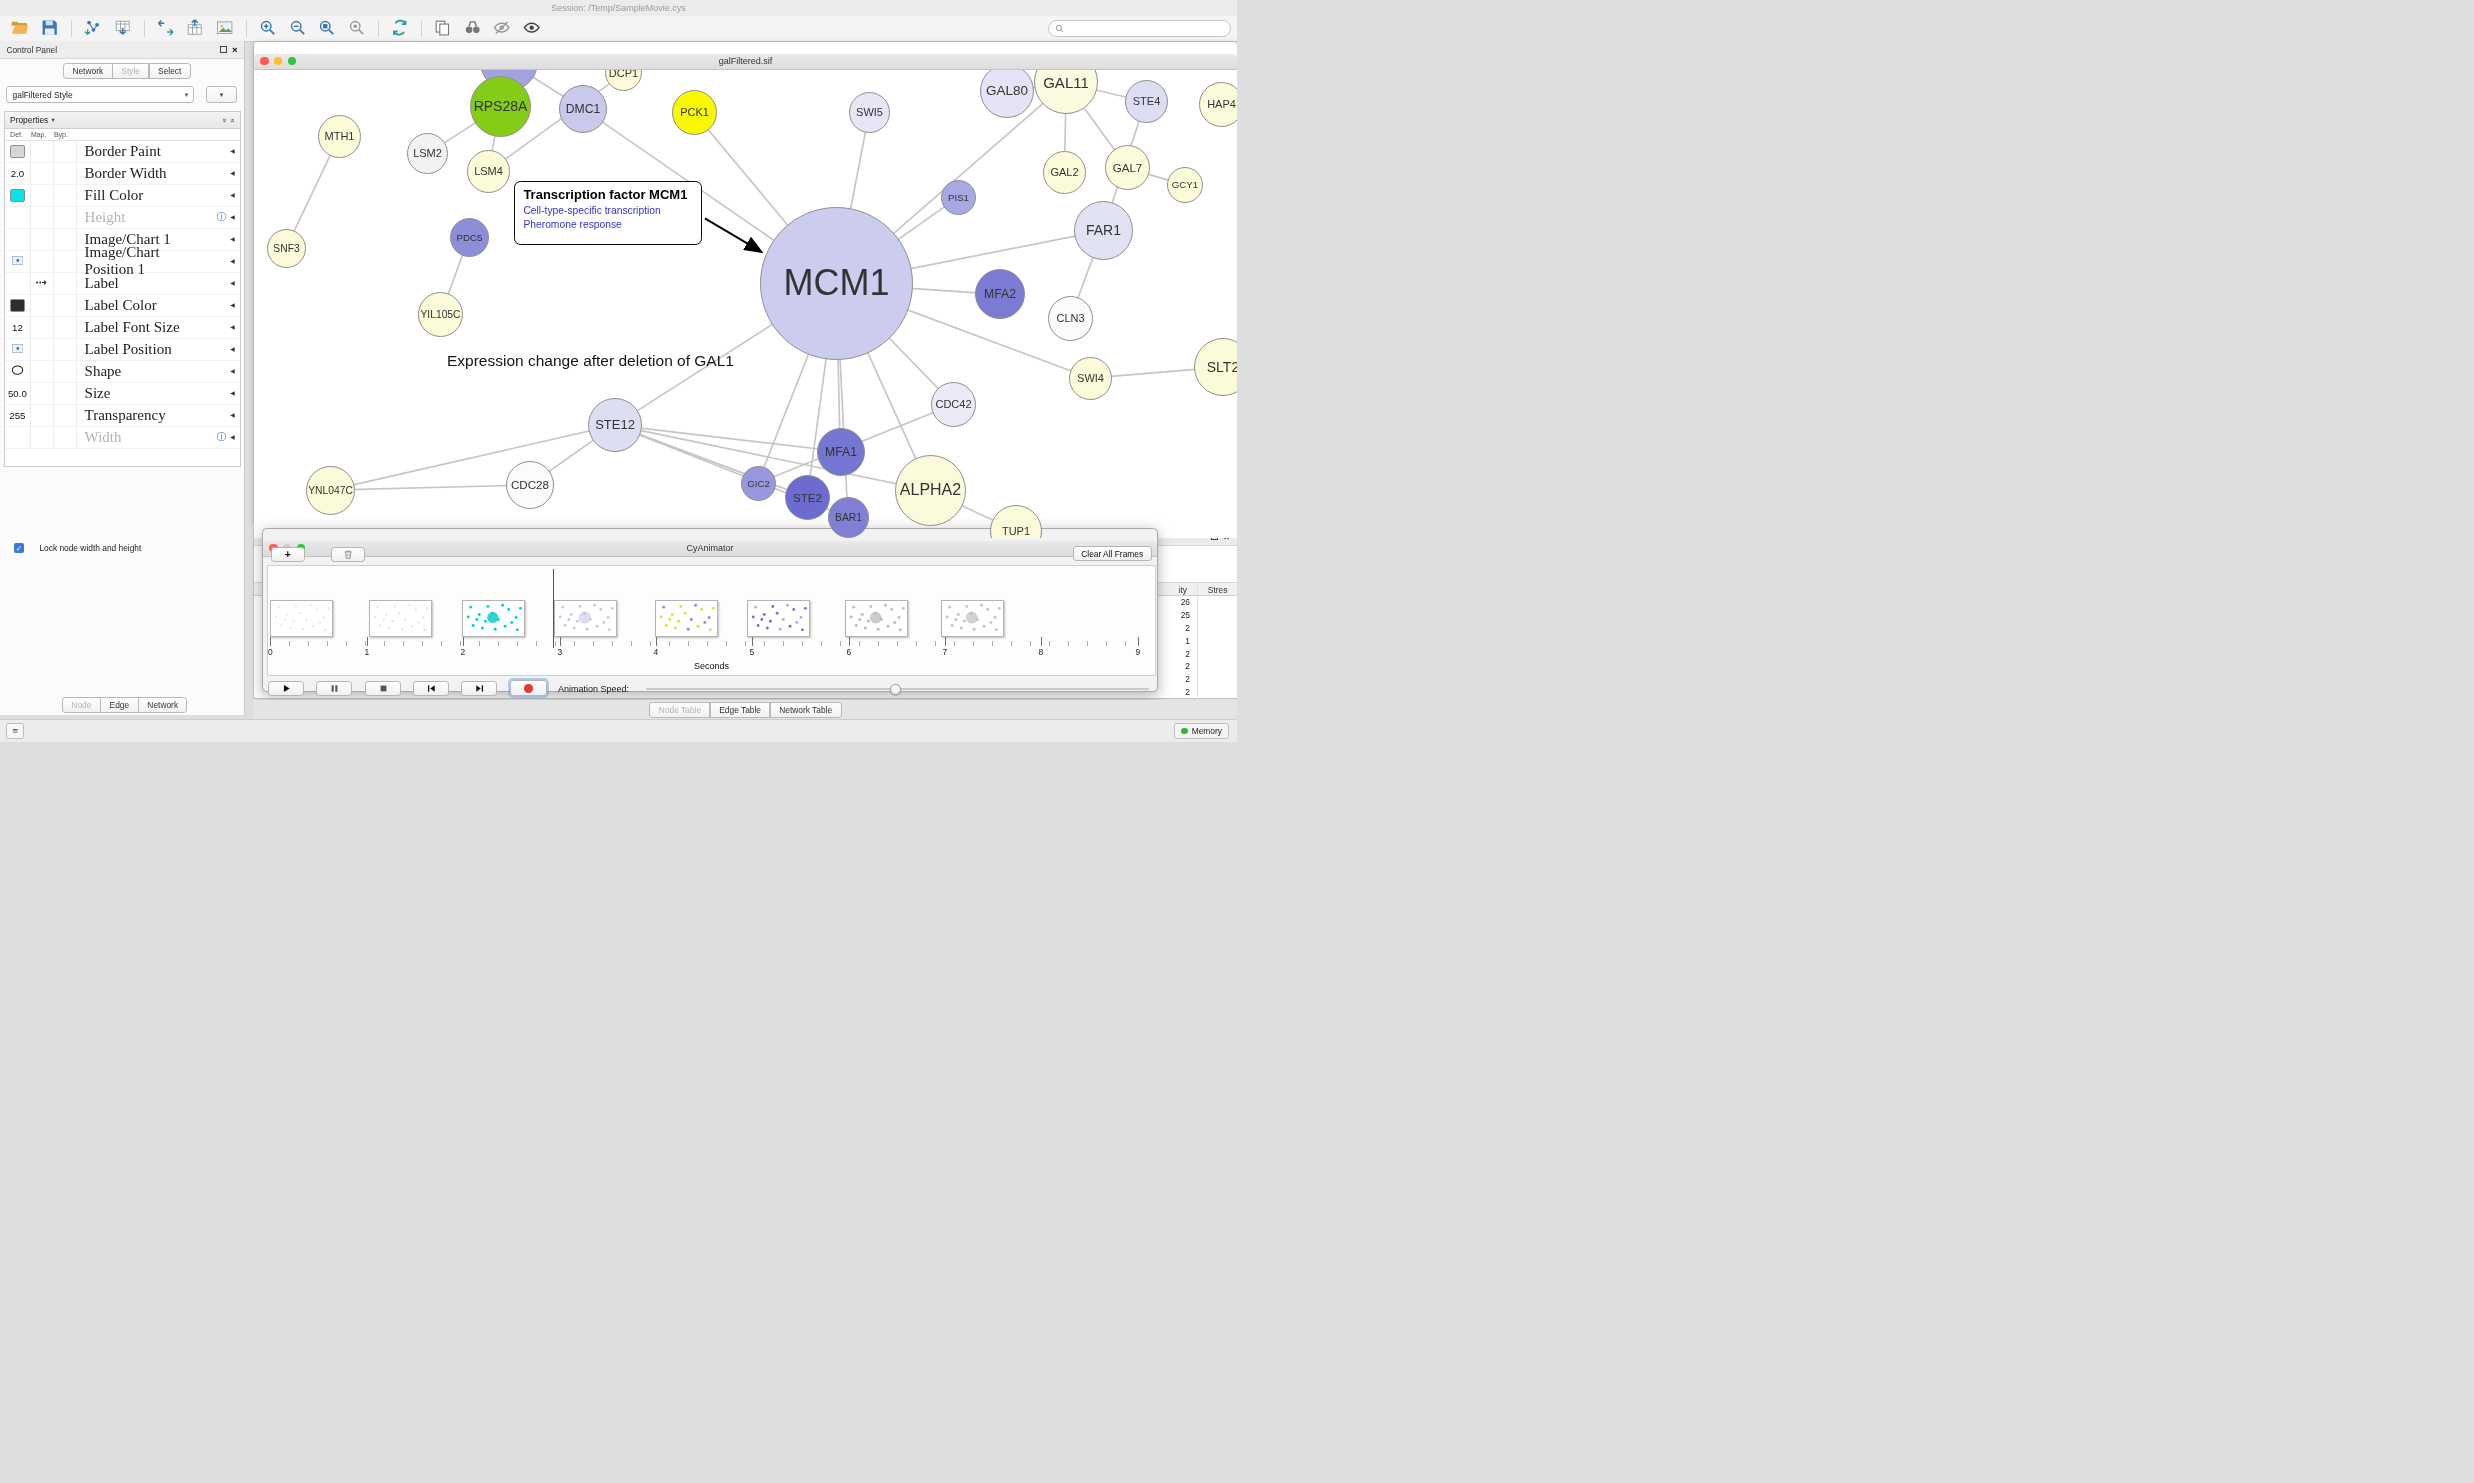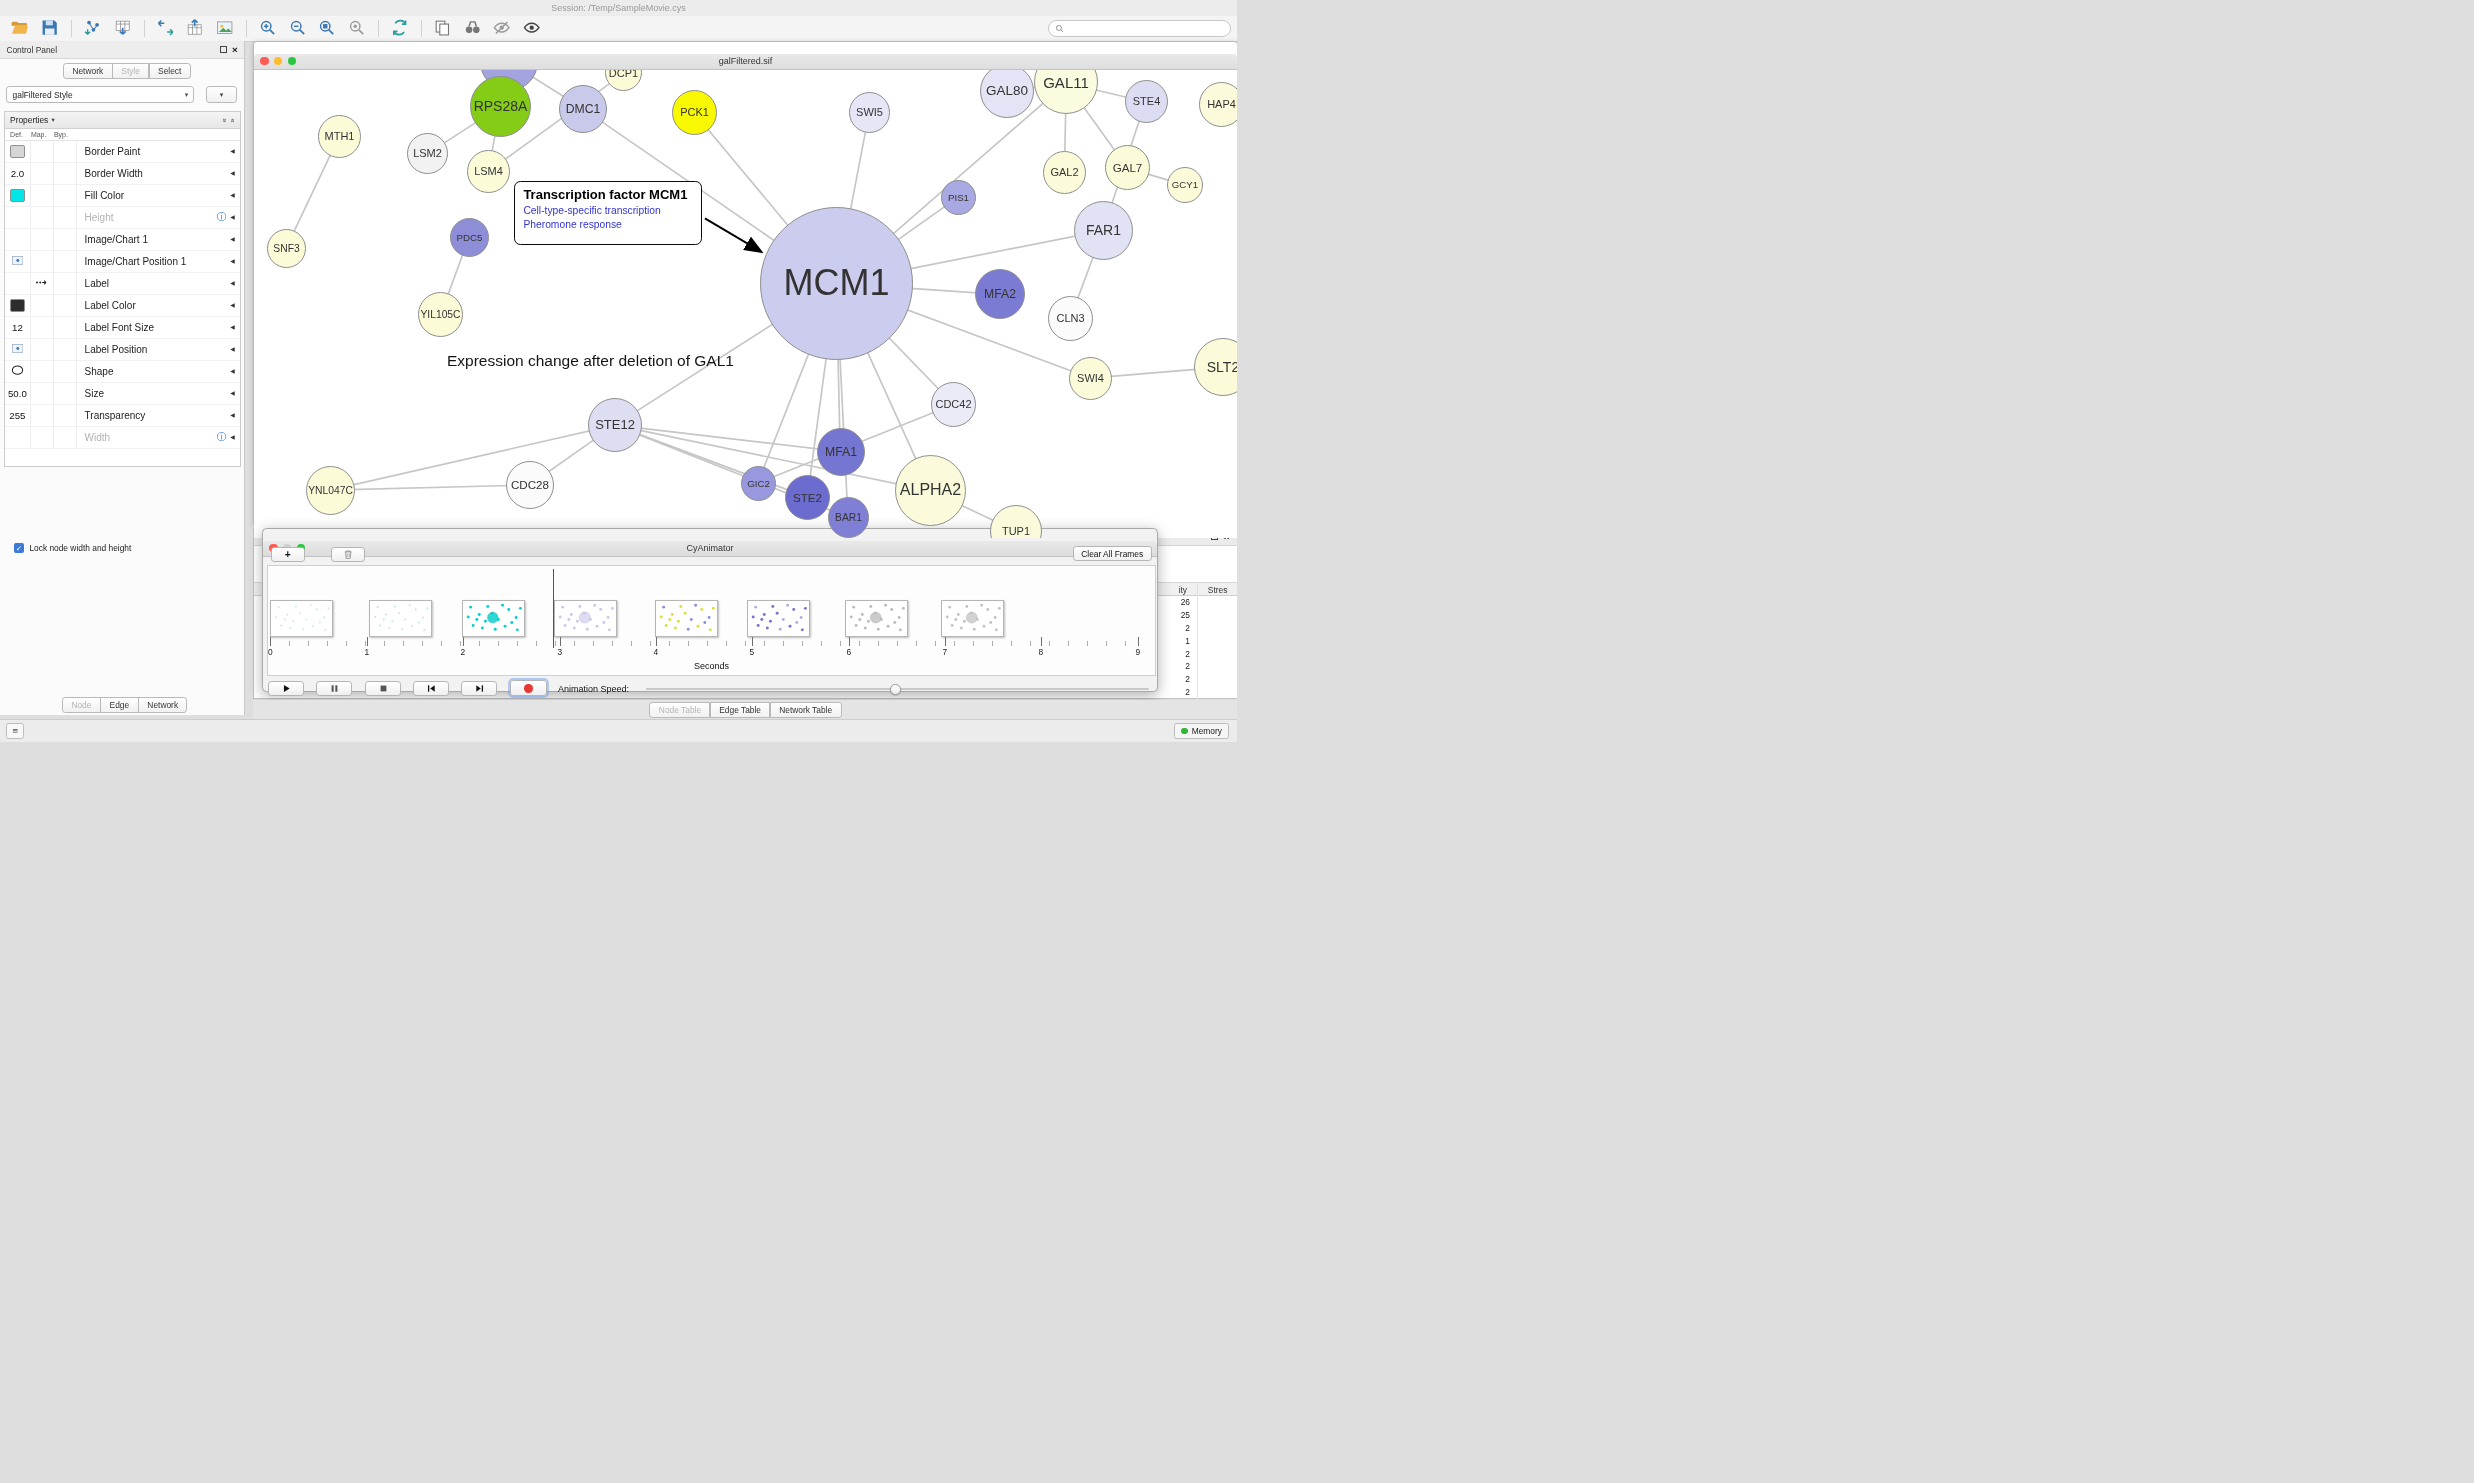--- a/index.html
+++ b/index.html
@@ -48,29 +48,29 @@
   #prop-header .dbl { margin-left:auto; display:flex; gap:3.9px; color:#555; font-size:7.7px; }
   #prop-header .dbl span { display:inline-block; }
   #prop-colhead { height:11.6px; display:flex; font-size:7px; color:#555; border-bottom:0.6px solid #e4e4e4; align-items:center; }
   #prop-colhead b { font-weight:normal; }
   #prop-colhead .c1{ width:26px; padding-left:5.2px;} #prop-colhead .c2{width:23px;} #prop-colhead .c3{width:23px;}
   .prop-row { height:22px; display:flex; align-items:center; border-bottom:0.6px solid #f1f1f1; cursor:default; }
   .prop-row .cell { height:100%; display:flex; align-items:center; justify-content:center; border-right:0.6px solid #ededed; }
   .prop-row .def { width:26px;text-align:center; } .prop-row .map { width:23px; } .prop-row .byp { width:23px; }
   .prop-row .def.txt { font-size:9.7px; color:#111; }
   .swatch { width:15.5px; height:13px; border:0.6px solid #8f8f8f; border-radius:1.9px; }
-  .prop-label { flex:1; padding-left:7.7px; font-size:10px; color:#222; }
+  .prop-label { flex:1; padding-left:7.7px; font-size:15px; color:#222;font-family:Liberation Serif, serif; }
   .prop-label.dis { color:#b3b3b3; }
   .prop-right { width:34px; display:flex; align-items:center; justify-content:flex-end; gap:3.9px; padding-right:5.2px; }
   .info { color:#2f6fd6; font-size:9.7px; }
   .exp { font-size:5.8px; color:#333; cursor:pointer; }
   #lock-row { position:absolute; left:9px; top:431px; display:flex; align-items:center; gap:5.2px; }
   .cb { width:10.3px; height:10.3px; border-radius:1.9px; background:#3d7ad6; color:#fff; font-size:7.7px; display:flex;
     align-items:center; justify-content:center; cursor:pointer; }
-  #lock-row span.lbl { font-size:8.4px; color:#222; }
+  #lock-row span.lbl { font-size:8.4px; color:#222;margin-left:10px; }
   #cp-bottom-tabs { position:absolute; left:62px; top:656px; }
 
   
   #network-window { position:absolute; left:253px; top:41px; width:985px; height:484px; background:#fff;
     border:0.6px solid #b9b9b9; border-radius:3.9px 3.9px 0 0; box-shadow:0 1.3px 5.2px rgba(0,0,0,.18); }
   .win-titlebar { height:15.5px; background:linear-gradient(#e9e9e9,#dedede); border-bottom:0.6px solid #c4c4c4;
     border-radius:3.9px 3.9px 0 0; display:flex; align-items:center; position:relative;margin-top:12px; }
   .lights { position:absolute; left:6.4px; display:flex; gap:5.2px; }
   .light { width:8.4px; height:8.4px; border-radius:50%; display:inline-block; cursor:pointer; }
   .l-red{ background:#fd5b53; } .l-yellow{ background:#febc2e; } .l-green{ background:#2ac63f; } .l-gray{ background:#cfcfcf; }

